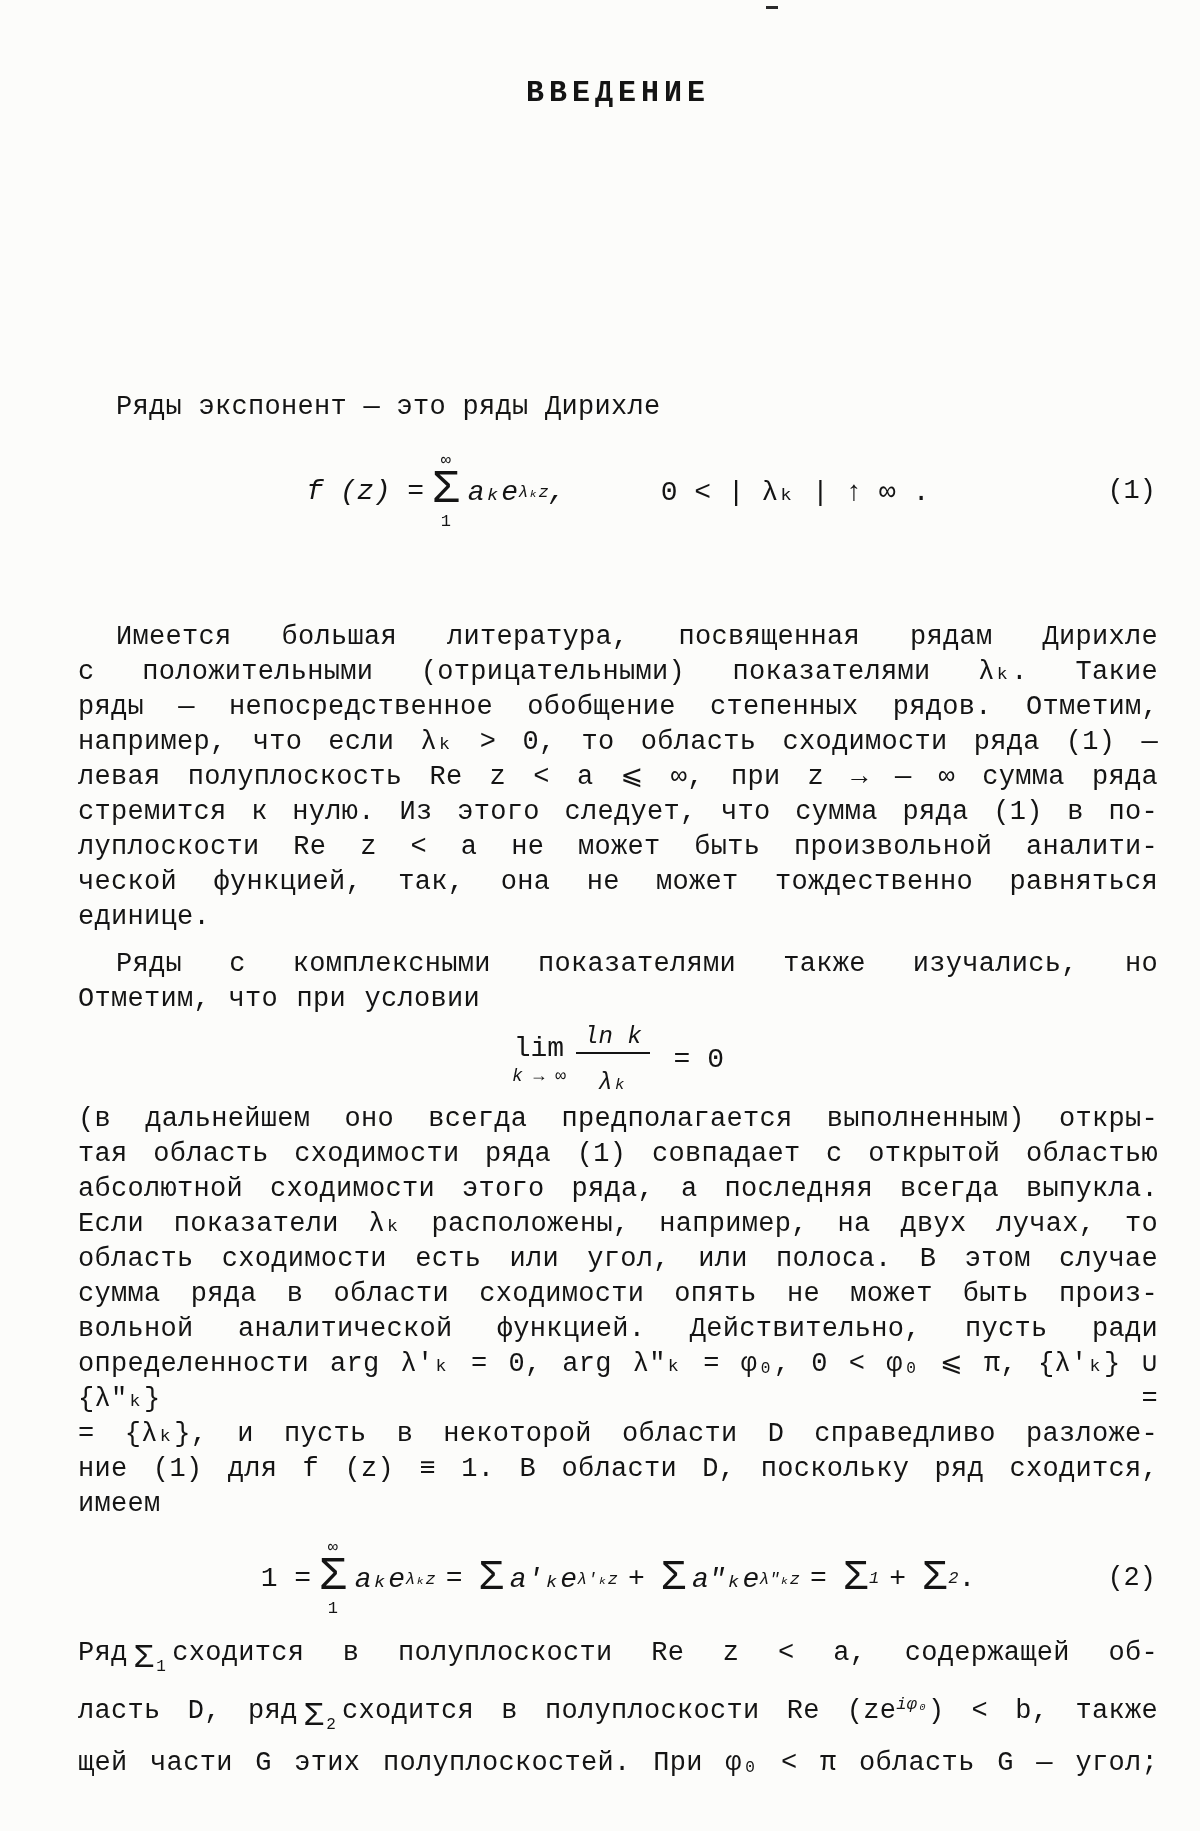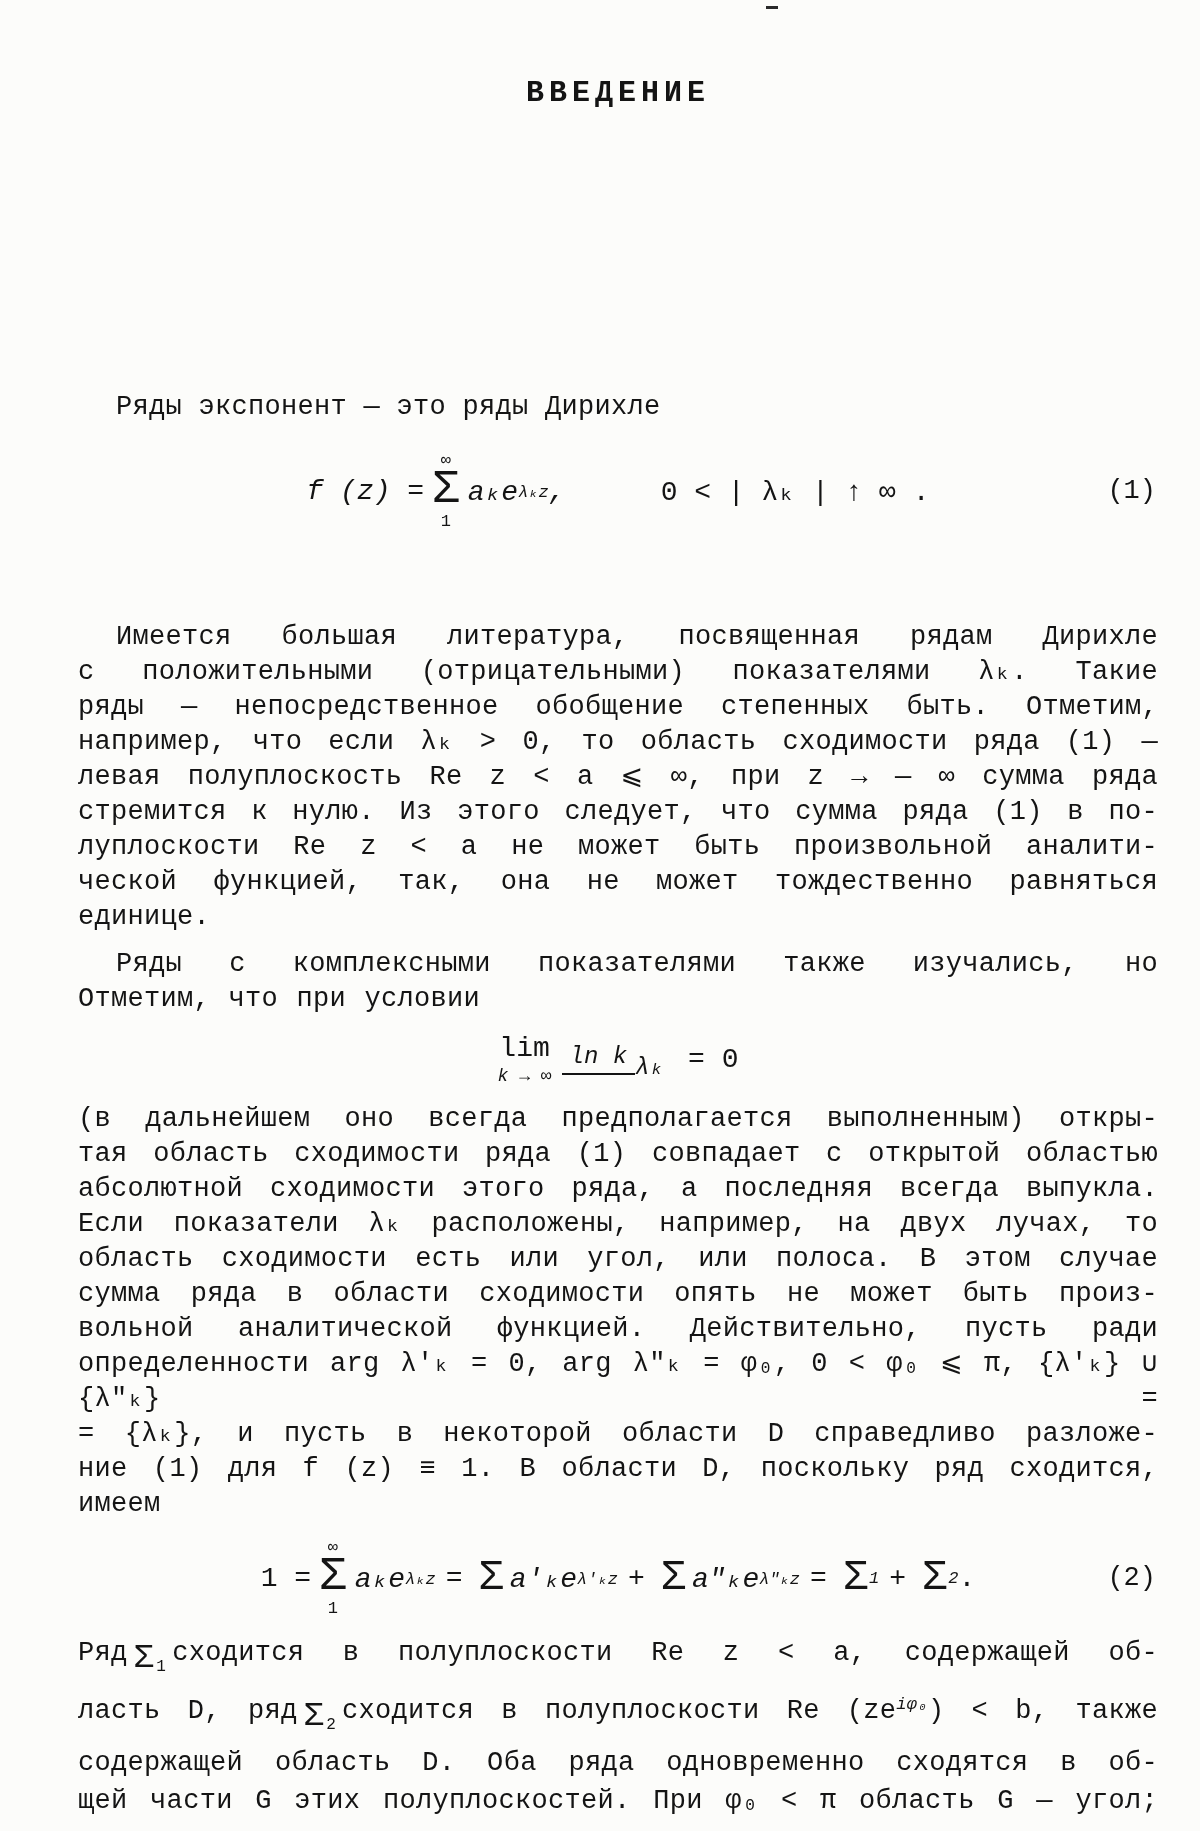--- a/index.html
+++ b/index.html
@@ -74,21 +74,21 @@
   .sum-lim { font-size:17px; font-style:normal; line-height:1; }
   .sum-sigma { font-size:46px; line-height:0.95; font-style:normal; }
   .sigma-plain { font-size:42px; line-height:1; margin:0 6px; vertical-align:-6px; }
   .sig-sub { font-size:17px; font-style:italic; vertical-align:-16px; margin-left:1px; }
   .fsup { font-size:17px; font-style:italic; vertical-align:15px; letter-spacing:0; }
   .op { margin:0 10px; }
 
   .lim-block { display:inline-flex; flex-direction:column; align-items:center; margin-right:10px; line-height:1;text-align:right; }
   .lim-word { font-size:28px; line-height:1; }
   .lim-sub { font-size:18px; font-style:italic; margin-top:4px; }
-  .frac { display:inline-flex; flex-direction:row; align-items:center; font-style:italic; margin-right:24px; line-height:1.05; }
+  .frac { display:inline-flex; flex-direction:column; align-items:center; font-style:italic; margin-right:24px; line-height:1.05; }
   .frac-num { font-size:24px; border-bottom:2px solid #141414; padding:0 8px 3px; }
   .frac-den { font-size:24px; padding-top:16px; }
 
   .inline-sigma { font-size:34px; line-height:0; vertical-align:-7px; margin:0 2px 0 6px; }
   .inline-sig-sub { font-size:16px; vertical-align:-11px; margin-right:6px; }
   .sup-inline { font-size:17px; vertical-align:9px; font-style:italic; }
 </style>
 </head>
 <body>
 
@@ -112,21 +112,21 @@
         <span class="fsup">λₖz</span>
         <span class="fvar">,</span>
       <span class="fgap"></span>
       <span class="fup">0 &lt; | λₖ | ↑ ∞ .</span>
       <span class="eqnum">(1)</span>
     </div>
 
     <div class="para p1" style="margin-top:79px;">
       <div class="line indent">Имеется большая литература, посвященная рядам Дирихле</div>
       <div class="line">с положительными (отрицательными) показателями λₖ. Такие</div>
-      <div class="line">ряды — непосредственное обобщение степенных быть. Отметим,</div>
+      <div class="line">ряды — непосредственное обобщение степенных рядов. Отметим,</div>
       <div class="line">например, что если λₖ &gt; 0, то область сходимости ряда (1) —</div>
       <div class="line">левая полуплоскость Re z &lt; a ⩽ ∞, при z → — ∞ сумма ряда</div>
       <div class="line">стремится к нулю. Из этого следует, что сумма ряда (1) в по-</div>
       <div class="line">луплоскости Re z &lt; a не может быть произвольной аналити-</div>
       <div class="line">ческой функцией, так, она не может тождественно равняться</div>
       <div class="line short">единице.</div>
     </div>
 
     <div class="para p2">
       <div class="line indent">Ряды с комплексными показателями также изучались, но</div>
@@ -182,18 +182,17 @@
       <span class="op">+</span>
       <span class="sigma-plain" style="margin-right:0;">Σ</span>
         <span class="sig-sub">2</span>
       <span class="fup">.</span>
       <span class="eqnum">(2)</span>
     </div>
 
     <div class="para p4">
       <div class="line"><span>Ряд</span><span class="inline-sigma">Σ</span><span class="inline-sig-sub">1</span><span>сходится в полуплоскости Re z &lt; a, содержащей об-</span></div>
       <div class="line"><span>ласть D, ряд</span><span class="inline-sigma">Σ</span><span class="inline-sig-sub">2</span><span>сходится в полуплоскости Re (ze</span><span class="sup-inline">iφ₀</span><span>) &lt; b, также</span></div>
-      <div class="line">содержащей область D. Оба ряда одновременно сходятся в об-</div>
       <div class="line">щей части G этих полуплоскостей. При φ₀ &lt; π область G — угол;</div>
     </div>
 
   </div>
 </div>
 
 </body></html>

